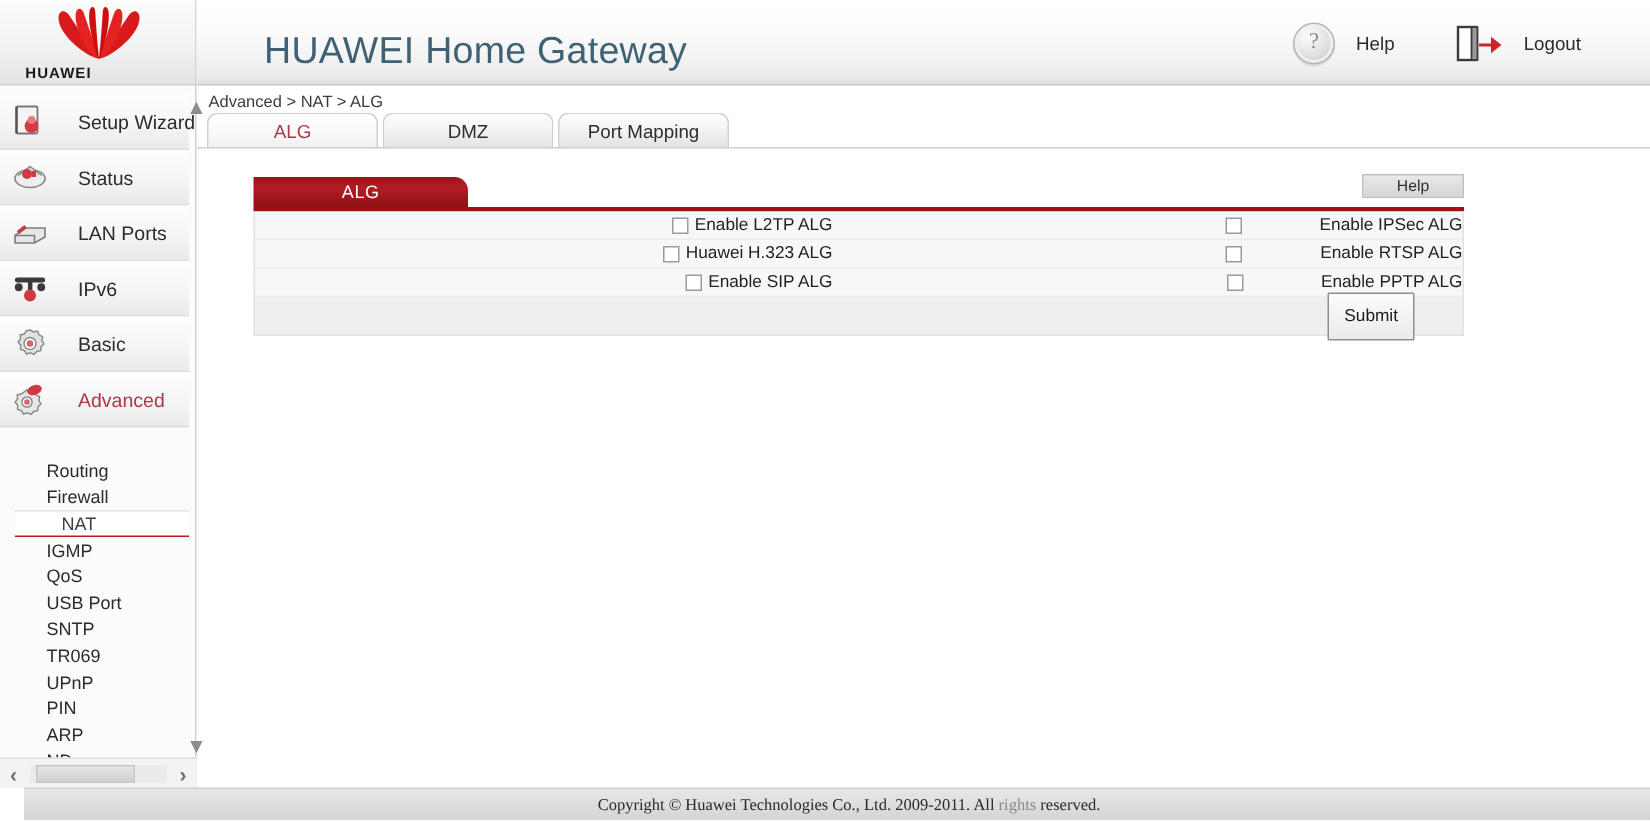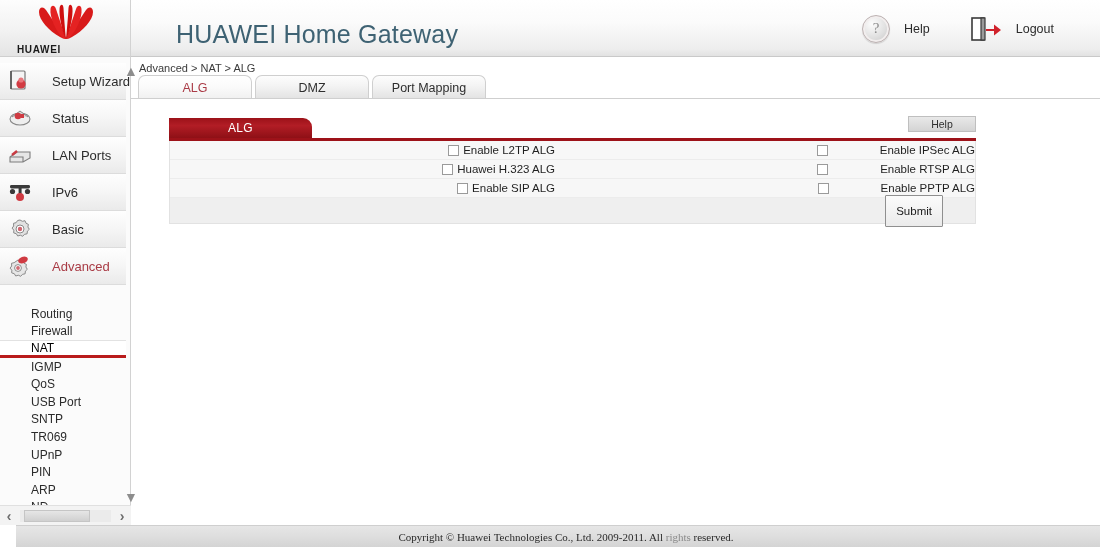--- a/index.html
+++ b/index.html
@@ -162,24 +162,25 @@
     display: flex;
     align-items: center;
     padding-left: 31px;
     font-size: 12px;
     color: #2b2b2b;
     background: #fbfbfb;
     cursor: pointer;
     white-space: nowrap;
   }
   .sub-item.active {
-    color: #000000;
+    color: #404040;
     background: #ffffff;
     border-top: 1px solid #e2e2e2;
-    border-bottom: 3px solid #b91c1c;
+    border-bottom: 1px solid #b91c1c;
+    margin-left: 10px;
   }
 
   .scroll-up, .scroll-down {
     position: absolute;
     width: 20px; height: 18px;
     display: flex; align-items: center; justify-content: center;
     font-size: 14px; color: #8d8d8d;
     cursor: pointer;
     z-index: 7;
   }

